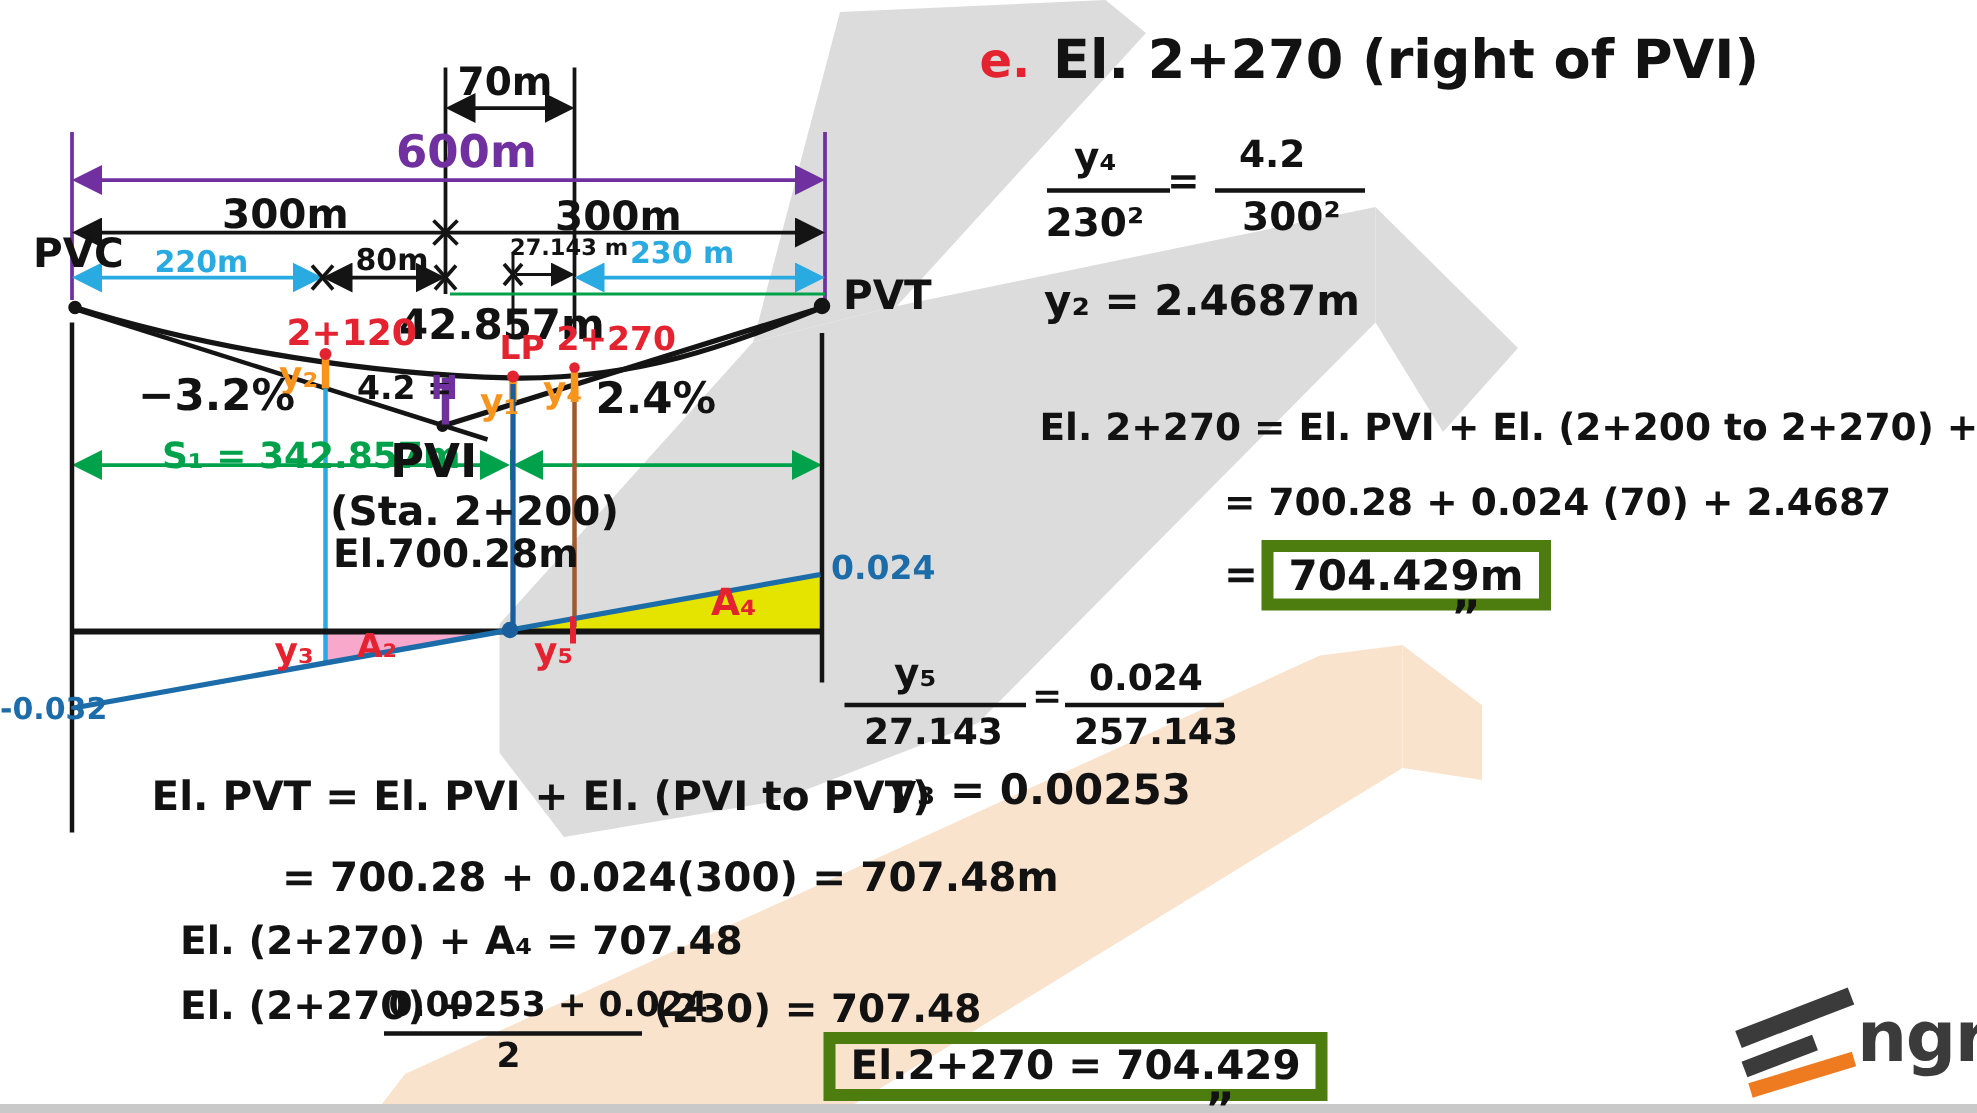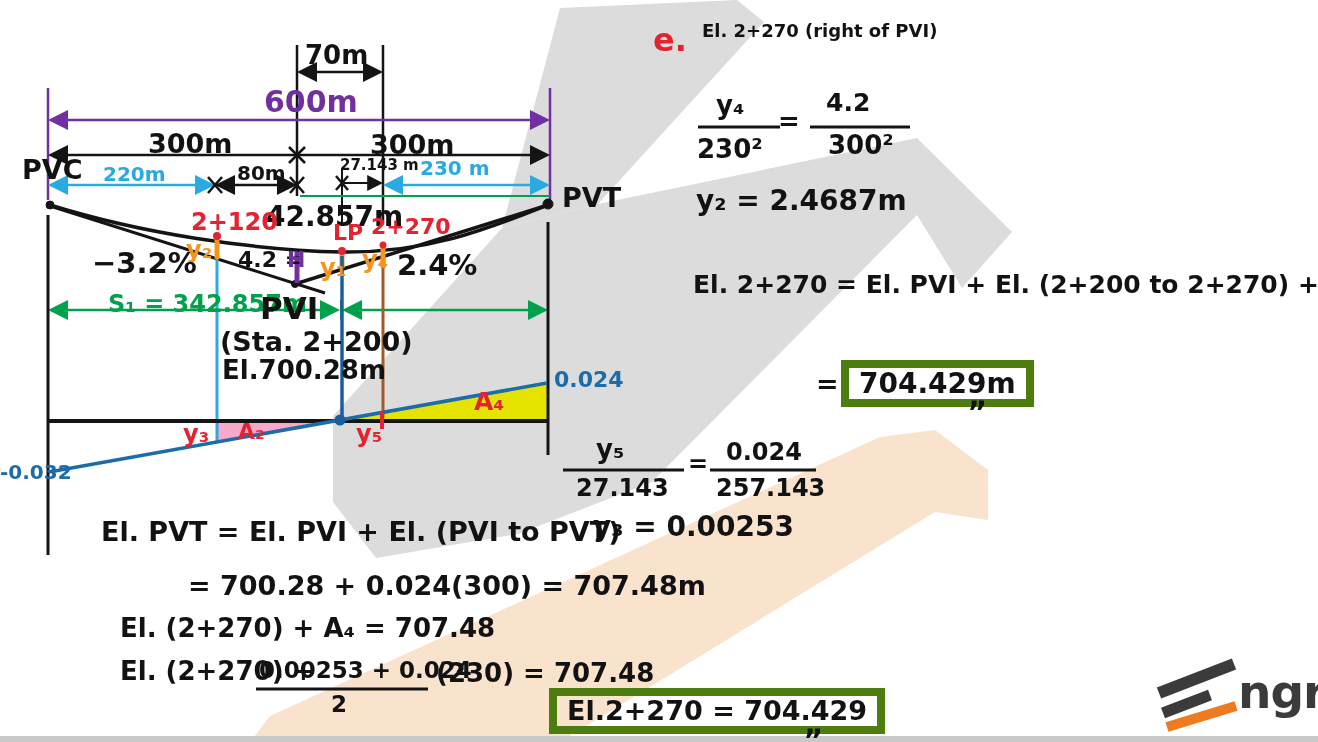--- a/index.html
+++ b/index.html
@@ -148,30 +148,31 @@
   <div class="lbl" style="left:220px;top:328px;font-size:27px;font-weight:600">(Sta. 2+200)</div>
   <div class="lbl" style="left:222px;top:357px;font-size:26px;font-weight:600">El.700.28m</div>
   <div class="lbl red" style="left:183px;top:422px;font-size:24px">y₃</div>
   <div class="lbl red" style="left:238px;top:420px;font-size:22px">A₂</div>
   <div class="lbl red" style="left:356px;top:422px;font-size:24px">y₅</div>
   <div class="lbl red" style="left:474px;top:389px;font-size:25px">A₄</div>
   <div class="lbl blue" style="left:554px;top:368px;font-size:22px">0.024</div>
   <div class="lbl blue" style="left:0px;top:462px;font-size:20px">-0.032</div>
 
   <div class="lbl red" style="left:653px;top:24px;font-size:32px">e.</div>
-  <div class="lbl" style="left:702px;top:22px;font-size:18px;font-weight:600">El. 2+270 (right of PVI)</div>
+  <div class="lbl" style="left:702px;top:22px;font-size:36px;font-weight:600">El. 2+270 (right of PVI)</div>
 
   <div class="lbl" style="left:716px;top:92px;font-size:26px;font-weight:600">y₄</div>
   <div class="lbl" style="left:697px;top:136px;font-size:26px;font-weight:600">230²</div>
   <div class="lbl" style="left:778px;top:108px;font-size:26px;font-weight:600">=</div>
   <div class="lbl" style="left:826px;top:90px;font-size:25px;font-weight:600">4.2</div>
   <div class="lbl" style="left:828px;top:132px;font-size:26px;font-weight:600">300²</div>
   <div class="lbl" style="left:696px;top:186px;font-size:28px;font-weight:600">y₂ = 2.4687m</div>
 
   <div class="lbl" style="left:693px;top:272px;font-size:25px;font-weight:600">El. 2+270 = El. PVI + El. (2+200 to 2+270) + y₄</div>
+  <div class="lbl" style="left:816px;top:322px;font-size:25px;font-weight:600">= 700.28 + 0.024 (70) + 2.4687</div>
   <div class="lbl" style="left:816px;top:370px;font-size:27px;font-weight:600">=</div>
   <div class="lbl boxed" style="left:841px;top:360px;font-size:28px;font-weight:600">704.429m</div>
   <div class="lbl" style="left:968px;top:380px;font-size:30px;font-weight:700">„</div>
 
   <div class="lbl" style="left:596px;top:436px;font-size:26px;font-weight:600">y₅</div>
   <div class="lbl" style="left:576px;top:476px;font-size:24px;font-weight:600">27.143</div>
   <div class="lbl" style="left:688px;top:452px;font-size:24px;font-weight:600">=</div>
   <div class="lbl" style="left:726px;top:440px;font-size:24px;font-weight:600">0.024</div>
   <div class="lbl" style="left:716px;top:476px;font-size:24px;font-weight:600">257.143</div>
   <div class="lbl" style="left:593px;top:512px;font-size:28px;font-weight:600">y₃ = 0.00253</div>

